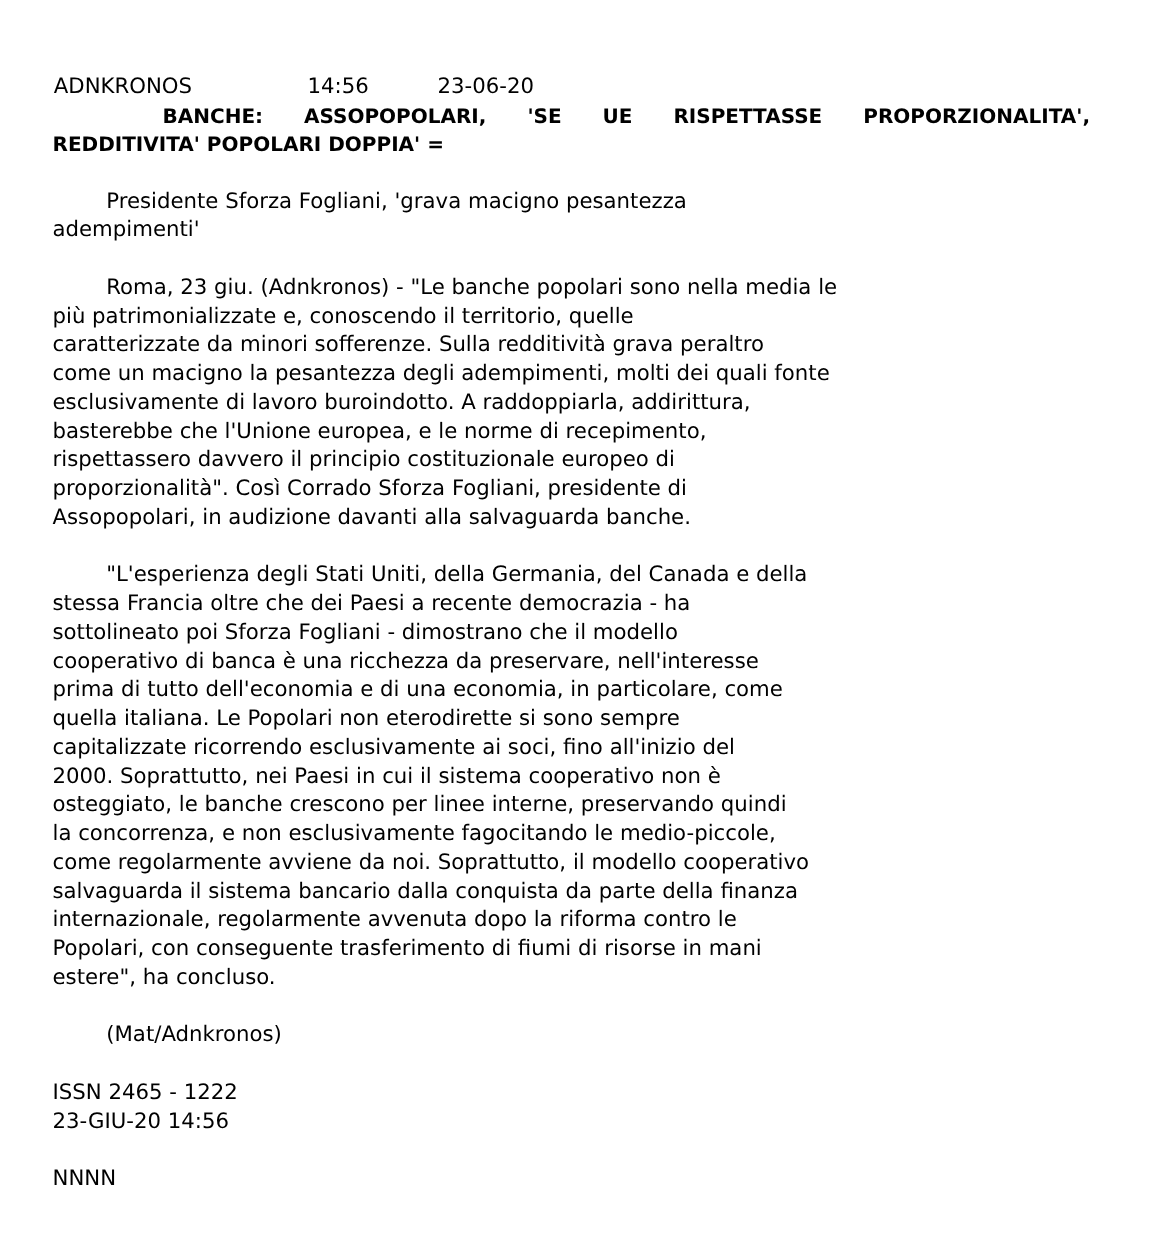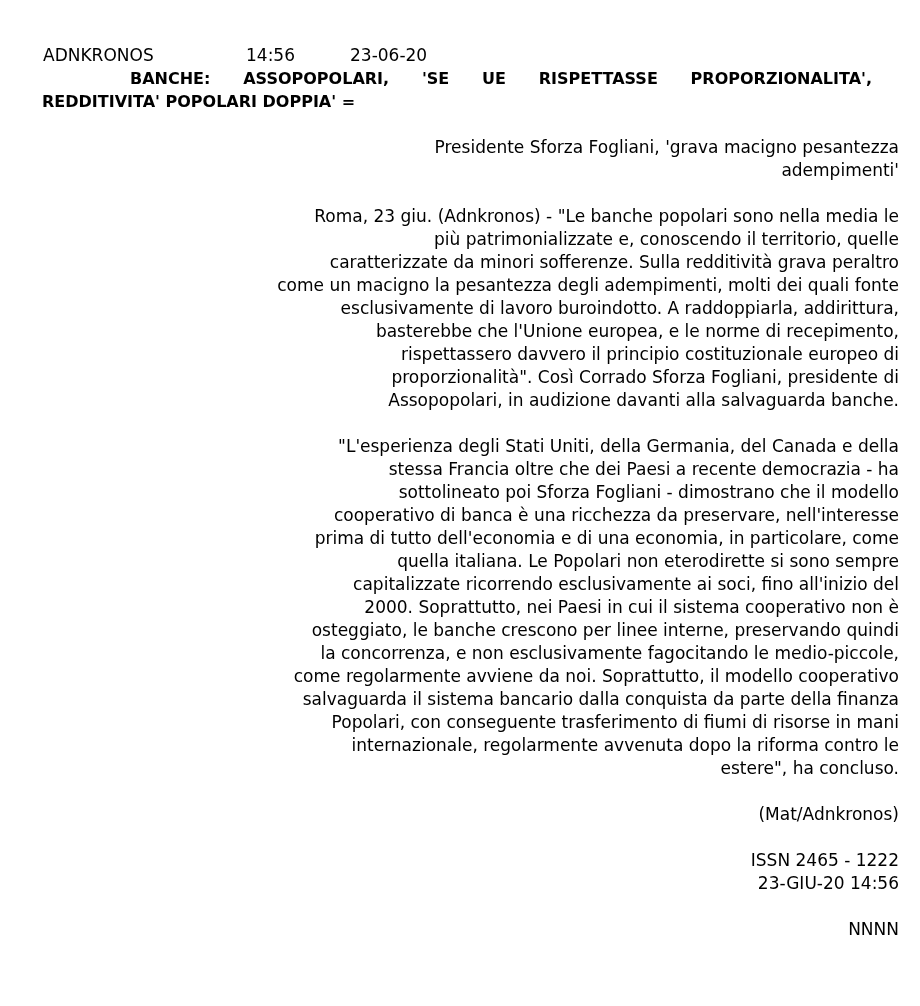--- a/index.html
+++ b/index.html
@@ -11,26 +11,26 @@
     width: 920px;
     height: 1006px;
     color: #000000;
     font-family: "DejaVu Sans", sans-serif;
     font-size: 17px;
     overflow: hidden;
   }
   .doc {
     box-sizing: border-box;
     width: 920px;
-    padding: 44px 21px 0 42px;
+    padding: 44px 64px 0 42px;
+    margin-top: 14px;
   }
   .line {
     line-height: 23px;
     white-space: pre;
-    text-align: right;
   }
   
   .header-row {
     position: relative;
     height: 23px;
     line-height: 23px;
   }
   .header-row span { position: absolute; top: 0; white-space: pre; }
   .hdr-agency { left: 1px; }
   .hdr-time   { left: 204px; }
@@ -97,22 +97,22 @@
         <div class="line">sottolineato poi Sforza Fogliani - dimostrano che il modello</div>
         <div class="line">cooperativo di banca è una ricchezza da preservare, nell'interesse</div>
         <div class="line">prima di tutto dell'economia e di una economia, in particolare, come</div>
         <div class="line">quella italiana. Le Popolari non eterodirette si sono sempre</div>
         <div class="line">capitalizzate ricorrendo esclusivamente ai soci, fino all'inizio del</div>
         <div class="line">2000. Soprattutto, nei Paesi in cui il sistema cooperativo non è</div>
         <div class="line">osteggiato, le banche crescono per linee interne, preservando quindi</div>
         <div class="line">la concorrenza, e non esclusivamente fagocitando le medio-piccole,</div>
         <div class="line">come regolarmente avviene da noi. Soprattutto, il modello cooperativo</div>
         <div class="line">salvaguarda il sistema bancario dalla conquista da parte della finanza</div>
+        <div class="line">internazionale, regolarmente avvenuta dopo la riforma contro le</div>
         <div class="line">Popolari, con conseguente trasferimento di fiumi di risorse in mani</div>
-        <div class="line">internazionale, regolarmente avvenuta dopo la riforma contro le</div>
         <div class="line">estere", ha concluso.</div>
       </div>
       <div class="paragraph">
         <div class="line first">(Mat/Adnkronos)</div>
       </div>
     </div>
 
   <div class="footer-block">
     <div class="line">ISSN 2465 - 1222</div>
     <div class="line">23-GIU-20 14:56</div>

